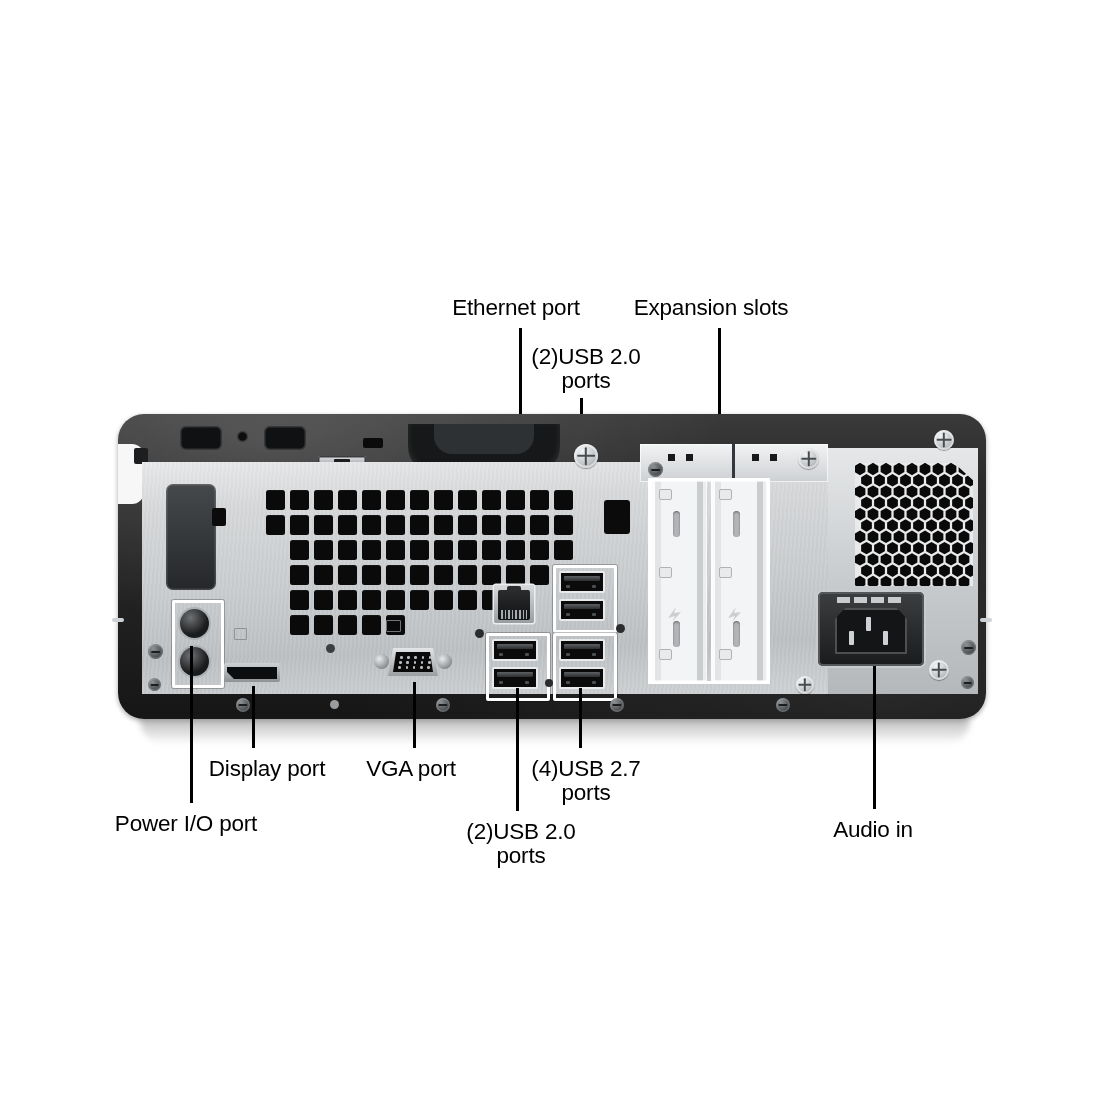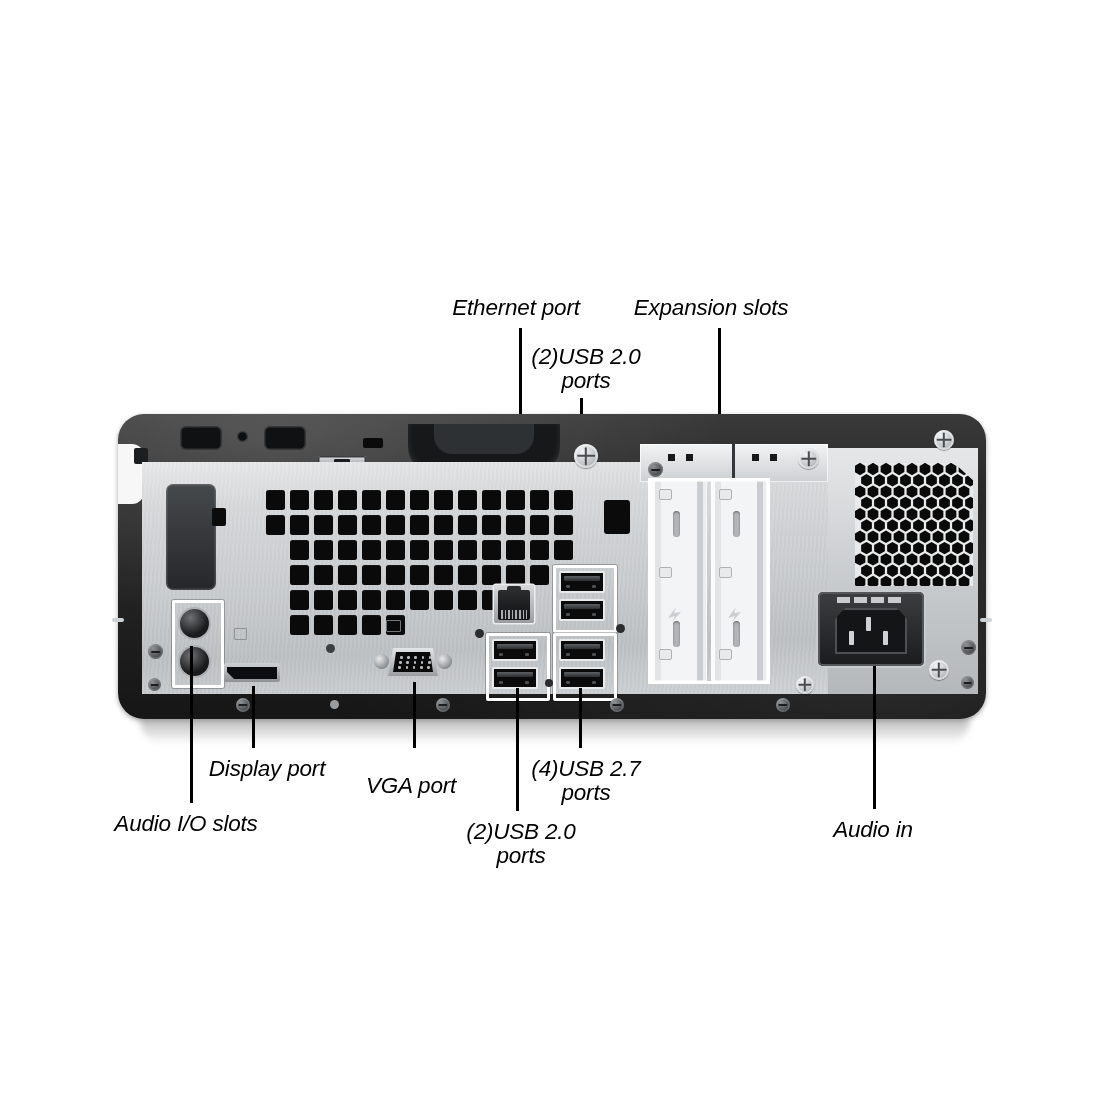--- a/index.html
+++ b/index.html
@@ -1,19 +1,19 @@
 <!DOCTYPE html>
 <html><head>
 <meta charset="utf-8">
 <style>
   html,body{margin:0;padding:0;background:#ffffff;}
   body{width:1100px;height:1100px;position:relative;overflow:hidden;
        font-family:"Liberation Sans","DejaVu Sans",sans-serif;}
 
-  #stage{position:absolute;left:0;top:0;width:1100px;height:1100px;background:#fff;font-style:italic;}
+  #stage{position:absolute;left:0;top:0;width:1100px;height:1100px;background:#fff;}
 
   
   .label{position:absolute;color:#000;font-size:22.5px;line-height:1.06;
          font-weight:400;letter-spacing:-0.2px;white-space:pre-line;}
   .label.c{text-align:center;transform:translateX(-50%);}
 
   
   .lead{position:absolute;background:#000;width:3px;}
 
   
@@ -162,24 +162,24 @@
 </head>
 <body>
 
 <div id="stage">
 
   <div class="label c" style="left:516px;top:296px;">Ethernet port</div>
   <div class="label c" style="left:586px;top:345px;">(2)USB 2.0
 ports</div>
   <div class="label c" style="left:711px;top:296px;text-align:right;">Expansion slots</div>
   <div class="label c" style="left:267px;top:757px;">Display port</div>
-  <div class="label c" style="left:411px;top:774px;">VGA port</div>
+  <div class="label c" style="left:411px;top:757px;">VGA port</div>
   <div class="label c" style="left:586px;top:757px;">(4)USB 2.7
 ports</div>
-  <div class="label c" style="left:186px;top:812px;">Audio I/O slots</div>
+  <div class="label c" style="left:186px;top:812px;">Power I/O port</div>
   <div class="label c" style="left:521px;top:820px;">(2)USB 2.0
 ports</div>
   <div class="label c" style="left:873px;top:818px;">Audio in</div>
 
   <div class="lead" style="left:519px;top:328px;height:258px;"></div>
   <div class="lead" style="left:580px;top:398px;height:178px;"></div>
   <div class="lead" style="left:718px;top:328px;height:156px;"></div>
 
   <div id="chassis">
 

